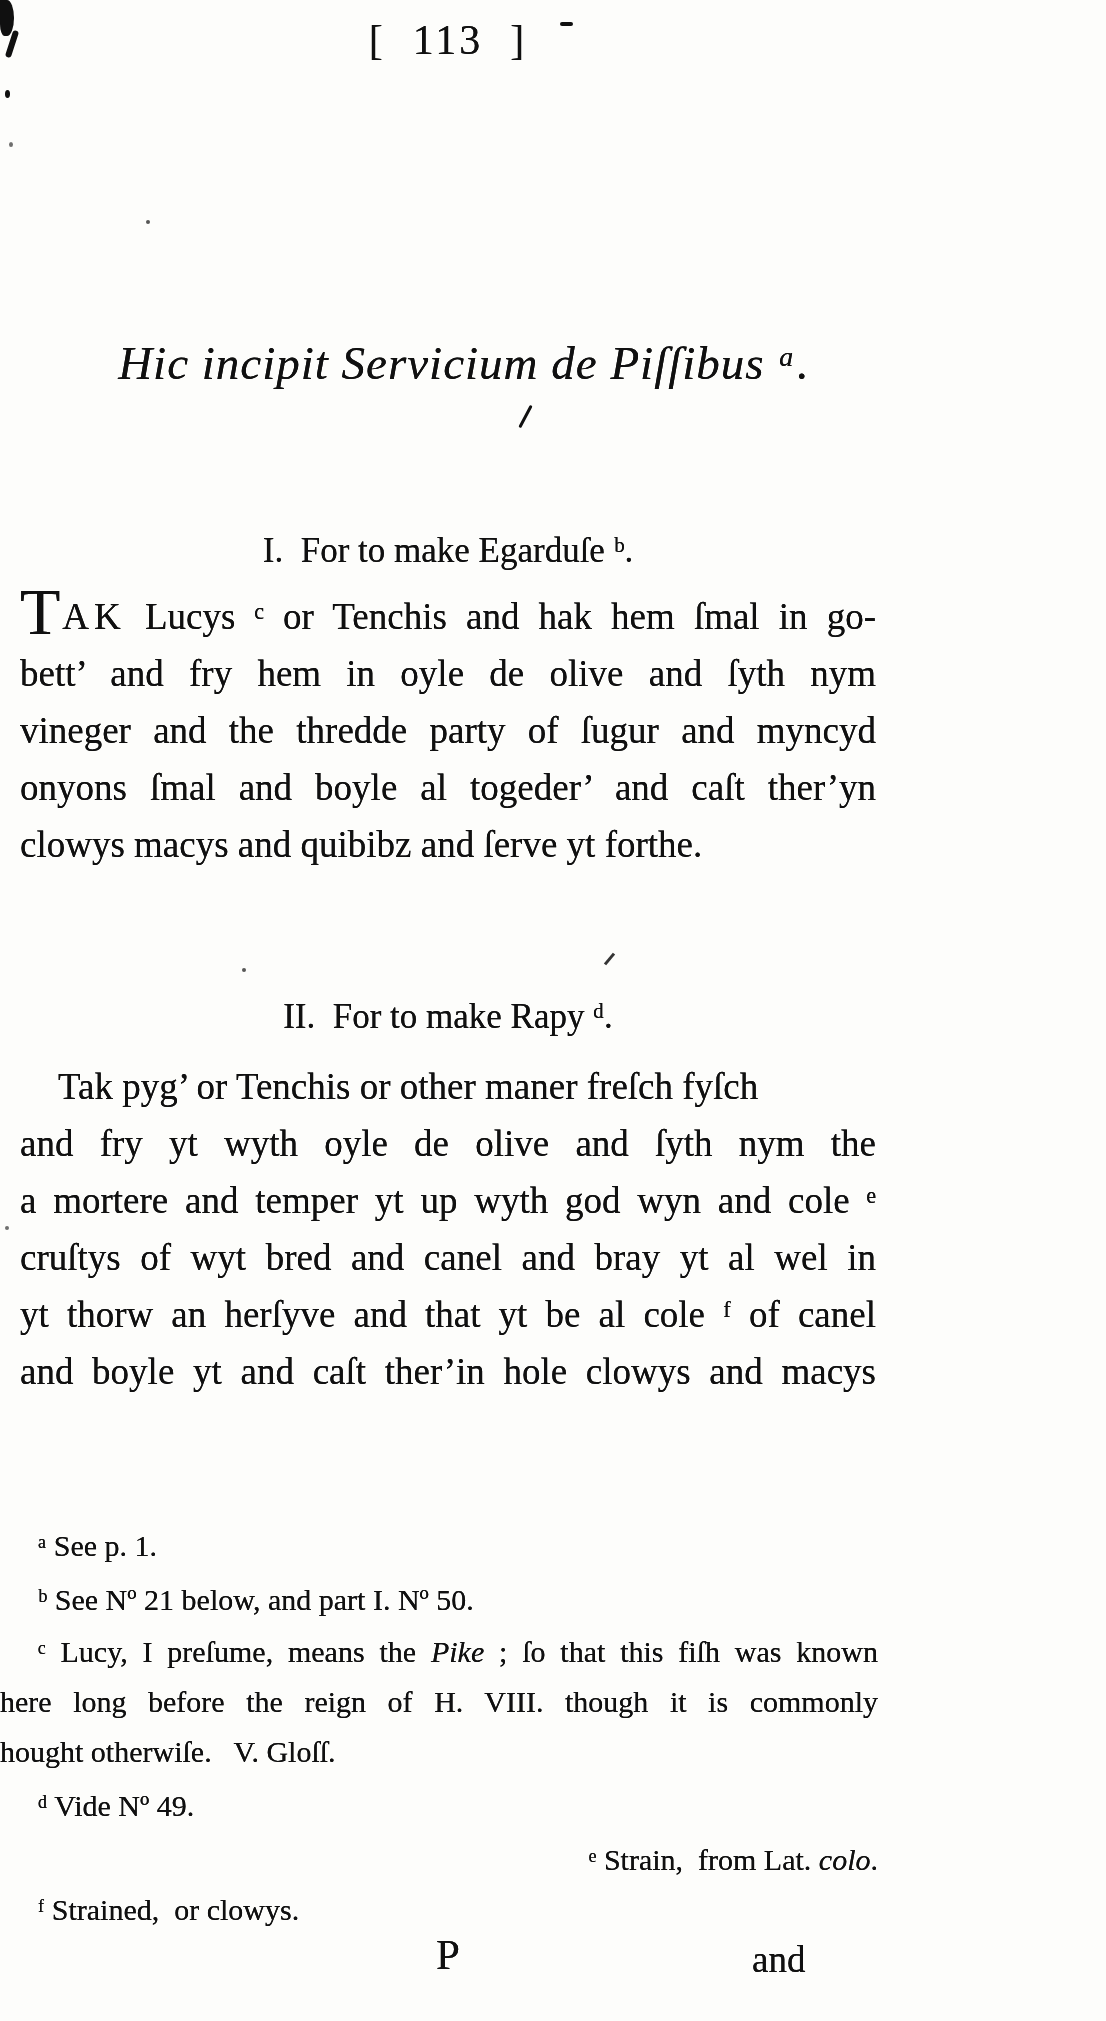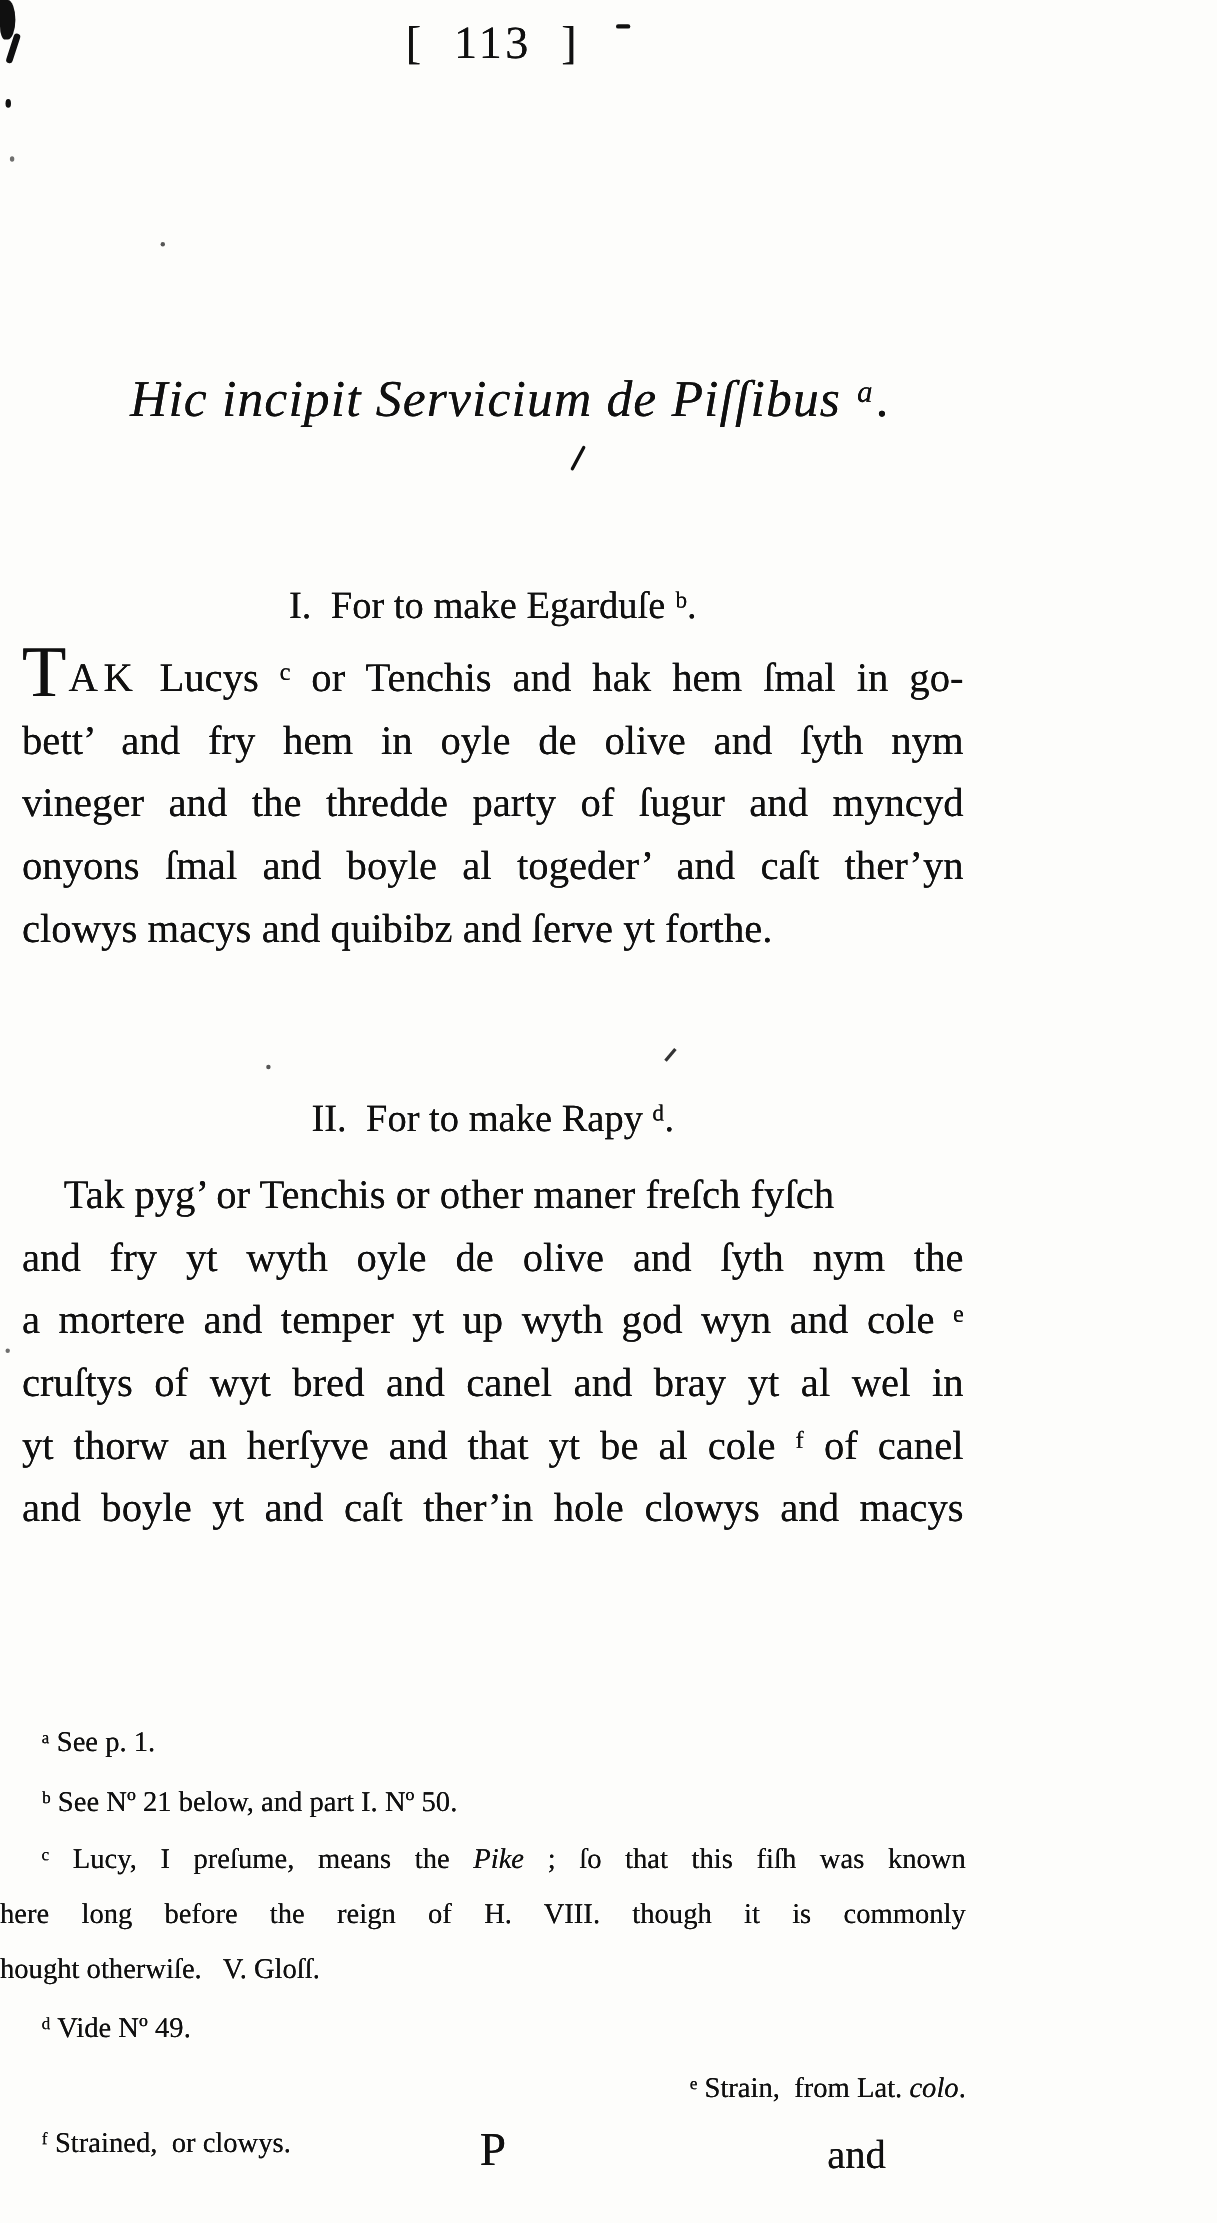--- a/index.html
+++ b/index.html
@@ -24,21 +24,21 @@
   .h2{top:997px;}
 
   .para{font-size:37px;line-height:57px;}
   .p1{top:588px;}
   .p2{top:1058px;}
   .jline{text-align:justify;text-align-last:justify;}
   .lastline{text-align:left;}
   .initial{font-size:66px;line-height:38px;vertical-align:-5px;letter-spacing:2px;}
   .caps{letter-spacing:5px;}
 
-  .fn{position:absolute;left:38px;width:840px;font-size:26px;line-height:44px;white-space:pre-wrap;margin-top:38px;}
+  .fn{position:absolute;left:38px;width:840px;font-size:30px;line-height:44px;white-space:pre-wrap;}
   .fn.flush{left:0px;width:878px;}
   .fn.just{text-align:justify;text-align-last:justify;white-space:normal;}
   .fn i{font-style:italic;}
   .fn-a{top:1524px;}
   .fn-b{top:1578px;}
   .fn-c1{top:1630px;}
   .fn-c2{top:1680px;}
   .fn-c3{top:1730px;}
   .fn-d{top:1784px;}
   .fn-e{top:1838px;text-align:right;}

